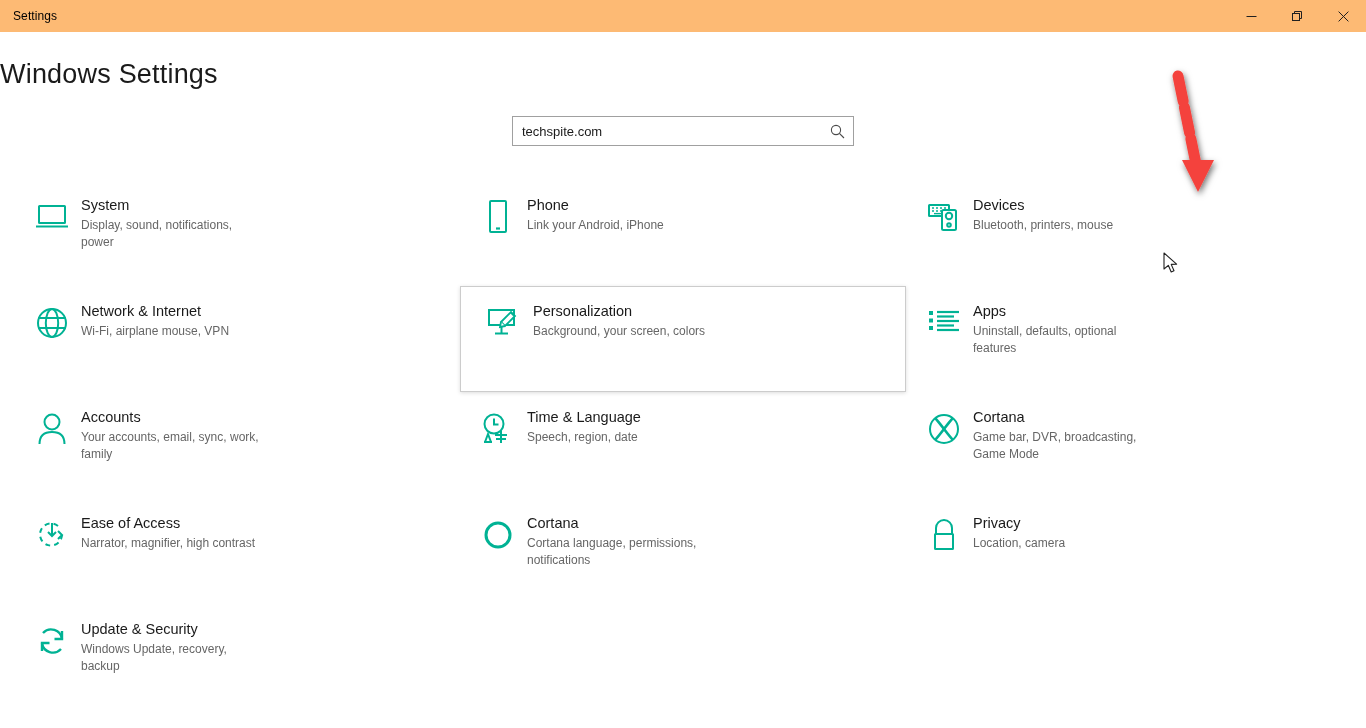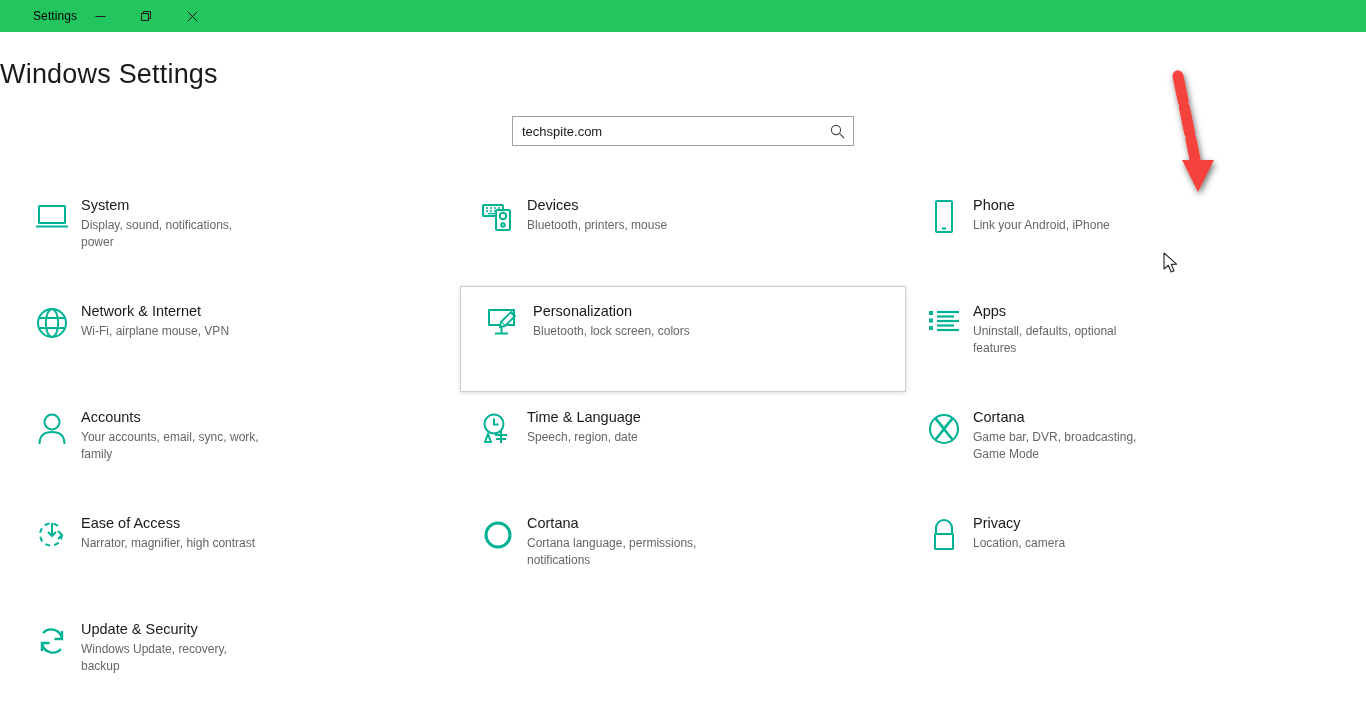--- a/index.html
+++ b/index.html
@@ -14,24 +14,23 @@
     overflow: hidden;
     position: relative;
     color: #000000;
   }
 
   
   .titlebar {
     height: 32px;
     display: flex;
     align-items: center;
-    justify-content: flex-start;
-    background: #22c55e;
+    justify-content: space-between;
+    background: #fdba74;
     user-select: none;
-    padding-left: 20px;
   }
   .titlebar-title {
     font-size: 12px;
     color: #000000;
     padding-left: 13px;
     letter-spacing: 0.1px;
   }
   .window-controls {
     display: flex;
     height: 32px;
@@ -206,20 +205,33 @@
   <div class="tile">
     <span class="tile-icon">
       <svg width="34" height="26" viewBox="0 0 34 26" fill="none" stroke="#00b294" stroke-width="2">
         <rect x="4" y="2" width="26" height="17" rx="0.5"></rect>
         <line x1="1" y1="22.5" x2="33" y2="22.5"></line>
       </svg>
     </span>
     <span class="tile-text">
       <span class="tile-title">System</span>
       <div class="tile-desc">Display, sound, notifications, power</div>
+    </span>
+  </div>
+
+  <div class="tile">
+    <span class="tile-icon">
+      <svg width="22" height="34" viewBox="0 0 22 34" fill="none" stroke="#00b294" stroke-width="2">
+        <rect x="3" y="1" width="16" height="31" rx="1"></rect>
+        <line x1="9" y1="28.5" x2="13" y2="28.5" stroke-width="2.2"></line>
+      </svg>
+    </span>
+    <span class="tile-text">
+      <span class="tile-title">Phone</span>
+      <div class="tile-desc">Link your Android, iPhone</div>
     </span>
   </div>
 
   <div class="tile">
     <span class="tile-icon">
       <svg width="32" height="30" viewBox="0 0 32 30" fill="none" stroke="#00b294" stroke-width="2">
         <rect x="1" y="3" width="20" height="11" rx="0.5"></rect>
         <g stroke-width="1.4">
           <line x1="4" y1="6" x2="6" y2="6"></line>
             <line x1="8" y1="6" x2="10" y2="6"></line>
@@ -237,33 +249,20 @@
       </svg>
     </span>
     <span class="tile-text">
       <span class="tile-title">Devices</span>
       <div class="tile-desc">Bluetooth, printers, mouse</div>
     </span>
   </div>
 
   <div class="tile">
     <span class="tile-icon">
-      <svg width="22" height="34" viewBox="0 0 22 34" fill="none" stroke="#00b294" stroke-width="2">
-        <rect x="3" y="1" width="16" height="31" rx="1"></rect>
-        <line x1="9" y1="28.5" x2="13" y2="28.5" stroke-width="2.2"></line>
-      </svg>
-    </span>
-    <span class="tile-text">
-      <span class="tile-title">Phone</span>
-      <div class="tile-desc">Link your Android, iPhone</div>
-    </span>
-  </div>
-
-  <div class="tile">
-    <span class="tile-icon">
       <svg width="32" height="32" viewBox="0 0 32 32" fill="none" stroke="#00b294" stroke-width="2">
         <circle cx="16" cy="16" r="14"></circle>
         <ellipse cx="16" cy="16" rx="6.2" ry="14"></ellipse>
         <line x1="2.4" y1="11" x2="29.6" y2="11"></line>
         <line x1="2.4" y1="21" x2="29.6" y2="21"></line>
       </svg>
     </span>
     <span class="tile-text">
       <span class="tile-title">Network &amp; Internet</span>
       <div class="tile-desc">Wi-Fi, airplane mouse, VPN</div>
@@ -276,21 +275,21 @@
         <path d="M2 2 H27 V17 H2 Z"></path>
         <line x1="14.5" y1="17" x2="14.5" y2="25"></line>
         <line x1="8" y1="25.5" x2="21" y2="25.5"></line>
         <path d="M14 14 L24 4 L28 8 L18 18 Z" fill="#ffffff" stroke-width="1.8"></path>
         <path d="M14 14 L13 19 L18 18" fill="#ffffff" stroke-width="1.8"></path>
         <line x1="23.5" y1="4.5" x2="27.5" y2="8.5" stroke-width="1.5"></line>
       </svg>
     </span>
     <span class="tile-text">
       <span class="tile-title">Personalization</span>
-      <div class="tile-desc">Bluetooth, lock screen, colors</div>
+      <div class="tile-desc">Background, your screen, colors</div>
     </span>
   </div>
 
   <div class="tile">
     <span class="tile-icon">
       <svg width="32" height="28" viewBox="0 0 32 28" fill="none" stroke="#00b294">
         <g fill="#00b294" stroke="none">
           <rect x="1" y="2" width="4" height="4"></rect>
           <rect x="1" y="9.5" width="4" height="4"></rect>
           <rect x="1" y="17" width="4" height="4"></rect>

